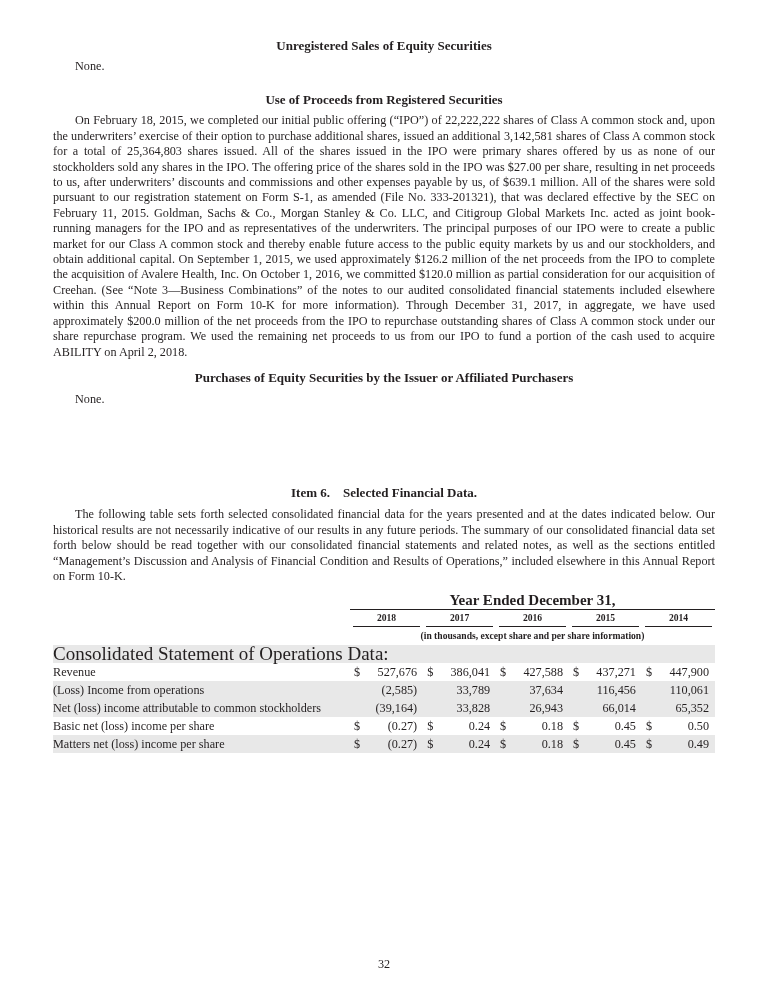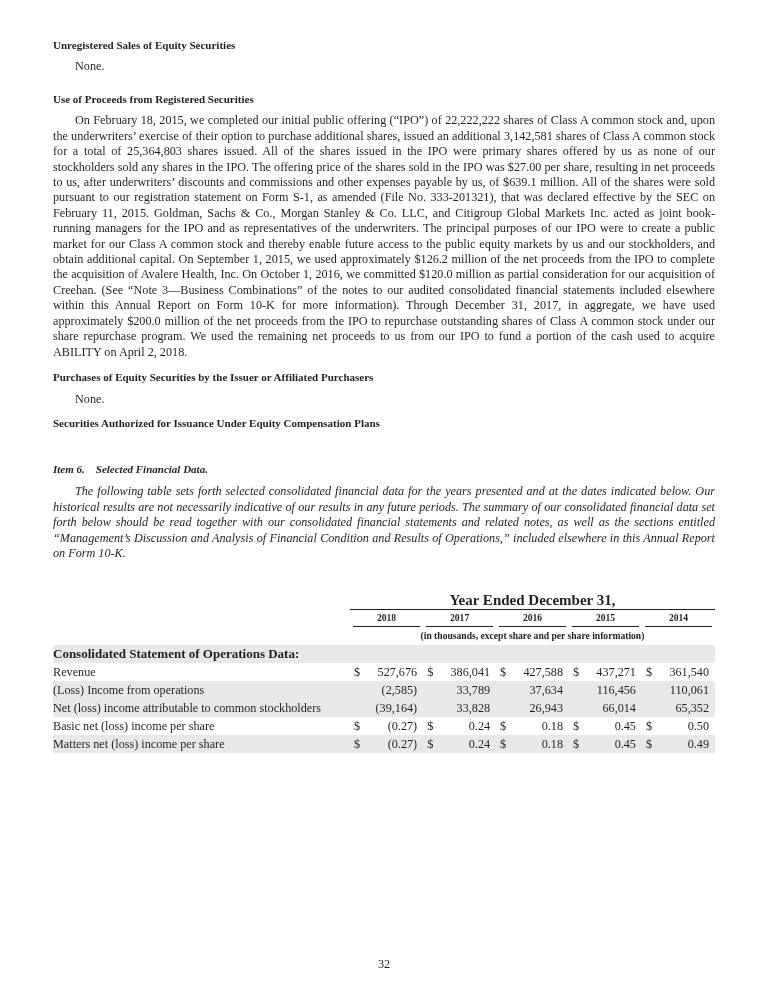--- a/index.html
+++ b/index.html
@@ -1,38 +1,38 @@
 <!DOCTYPE html>
 <html><head>
 <meta charset="utf-8">
 <style>
   html, body { margin: 0; padding: 0; background: #ffffff; }
   body {
     width: 768px; height: 1000px; position: relative; overflow: hidden;
     font-family: "Liberation Serif", "DejaVu Serif", serif;
     color: #231f20; font-size: 12.2px; line-height: 15.4px;
   }
-  h3 { font-weight: bold; font-size: 11px; margin: 0; }
+  h3 { font-weight: bold; font-size: 13px; margin: 0; text-align: center; }
   p { margin: 0; text-align: justify; }
   .indent { text-indent: 22px; }
   .blk { position: absolute; left: 53px; width: 662px; }
   table.fin {
     position: absolute; left: 53px; top: 591px; width: 662px;
     border-collapse: collapse; font-size: 12.2px;
   }
   table.fin td { padding: 0; height: 18px; line-height: 18px; white-space: nowrap; }
   .hdr1 { font-weight: bold; font-size: 15px; text-align: center; height: 16px !important; line-height: 16px !important; }
   .yr { font-weight: bold; font-size: 9.6px; text-align: center; border-top: 1.5px solid #231f20; height: 16px !important; line-height: 16px !important; }
   .yr span { display: block; border-bottom: 1.5px solid #231f20; margin: 0 3px 0 3px; }
   .unit { font-weight: bold; font-size: 9.6px; text-align: center; height: 16px !important; line-height: 16px !important; }
   tr.shade td { background: #e8e8e8; }
   td.lbl { width: 302px; }
   td.cur { width: 18px; text-align: left; padding-left: 4px !important; }
   td.num { width: 48px; text-align: right; padding-right: 6px !important; }
-  td.sec { font-weight: bold; font-size: 13px; }
+  td.sec { font-weight: normal; font-size: 19px; }
   .pnum { position: absolute; top: 957px; left: 0; width: 768px; text-align: center; font-size: 12.2px; }
 </style>
 </head>
 <body>
 
 <div class="blk" style="top:38px;">
   <h3>Unregistered Sales of Equity Securities</h3>
   <p class="indent" style="margin-top:6px;">None.</p>
 </div>
 
@@ -40,24 +40,23 @@
   <h3>Use of Proceeds from Registered Securities</h3>
   <p class="indent" style="margin-top:6px;">On February 18, 2015, we completed our initial public offering (“IPO”) of 22,222,222 shares of Class A common stock and, upon the underwriters’ exercise of their option to purchase additional shares, issued an additional 3,142,581 shares of Class A common stock for a total of 25,364,803 shares issued. All of the shares issued in the IPO were primary shares offered by us as none of our stockholders sold any shares in the IPO. The offering price of the shares sold in the IPO was $27.00 per share, resulting in net proceeds to us, after underwriters’ discounts and commissions and other expenses payable by us, of $639.1 million. All of the shares were sold pursuant to our registration statement on Form S-1, as amended (File No. 333-201321), that was declared effective by the SEC on February 11, 2015. Goldman, Sachs &amp; Co., Morgan Stanley &amp; Co. LLC, and Citigroup Global Markets Inc. acted as joint book-running managers for the IPO and as representatives of the underwriters. The principal purposes of our IPO were to create a public market for our Class A common stock and thereby enable future access to the public equity markets by us and our stockholders, and obtain additional capital. On September 1, 2015, we used approximately $126.2 million of the net proceeds from the IPO to complete the acquisition of Avalere Health, Inc. On October 1, 2016, we committed $120.0 million as partial consideration for our acquisition of Creehan. (See “Note 3—Business Combinations” of the notes to our audited consolidated financial statements included elsewhere within this Annual Report on Form 10-K for more information). Through December 31, 2017, in aggregate, we have used approximately $200.0 million of the net proceeds from the IPO to repurchase outstanding shares of Class A common stock under our share repurchase program. We used the remaining net proceeds to us from our IPO to fund a portion of the cash used to acquire ABILITY on April 2, 2018.</p>
 </div>
 
 <div class="blk" style="top:370px;">
   <h3>Purchases of Equity Securities by the Issuer or Affiliated Purchasers</h3>
   <p class="indent" style="margin-top:7px;">None.</p>
 </div>
 
 <div class="blk" style="top:416px;">
-  <h3>Securities Authorized for Issuance Under Equity Compensation Plans</h3>
 </div>
 
-<div class="blk" style="top:462px;font-style:italic;">
+<div class="blk" style="top:485px;">
   <h3 style="white-space:pre;">Item 6.    Selected Financial Data.</h3>
   <p class="indent" style="margin-top:7px;">The following table sets forth selected consolidated financial data for the years presented and at the dates indicated below. Our historical results are not necessarily indicative of our results in any future periods. The summary of our consolidated financial data set forth below should be read together with our consolidated financial statements and related notes, as well as the sections entitled “Management’s Discussion and Analysis of Financial Condition and Results of Operations,” included elsewhere in this Annual Report on Form 10-K.</p>
 </div>
 
 <table class="fin">
   <tbody>
       <tr>
     <td class="lbl"></td>
     <td colspan="10" class="hdr1">Year Ended December 31,</td>
   </tr>
@@ -90,21 +89,21 @@
     <td class="lbl">Revenue</td>
     <td class="cur">$</td>
         <td class="num">527,676</td>
     <td class="cur">$</td>
         <td class="num">386,041</td>
     <td class="cur">$</td>
         <td class="num">427,588</td>
     <td class="cur">$</td>
         <td class="num">437,271</td>
     <td class="cur">$</td>
-        <td class="num">361,540</td>
+        <td class="num">447,900</td>
   </tr>
   <tr class="shade">
     <td class="lbl">(Loss) Income from operations</td>
     <td class="cur"></td>
         <td class="num">(2,585)</td>
     <td class="cur"></td>
         <td class="num">33,789</td>
     <td class="cur"></td>
         <td class="num">37,634</td>
     <td class="cur"></td>

